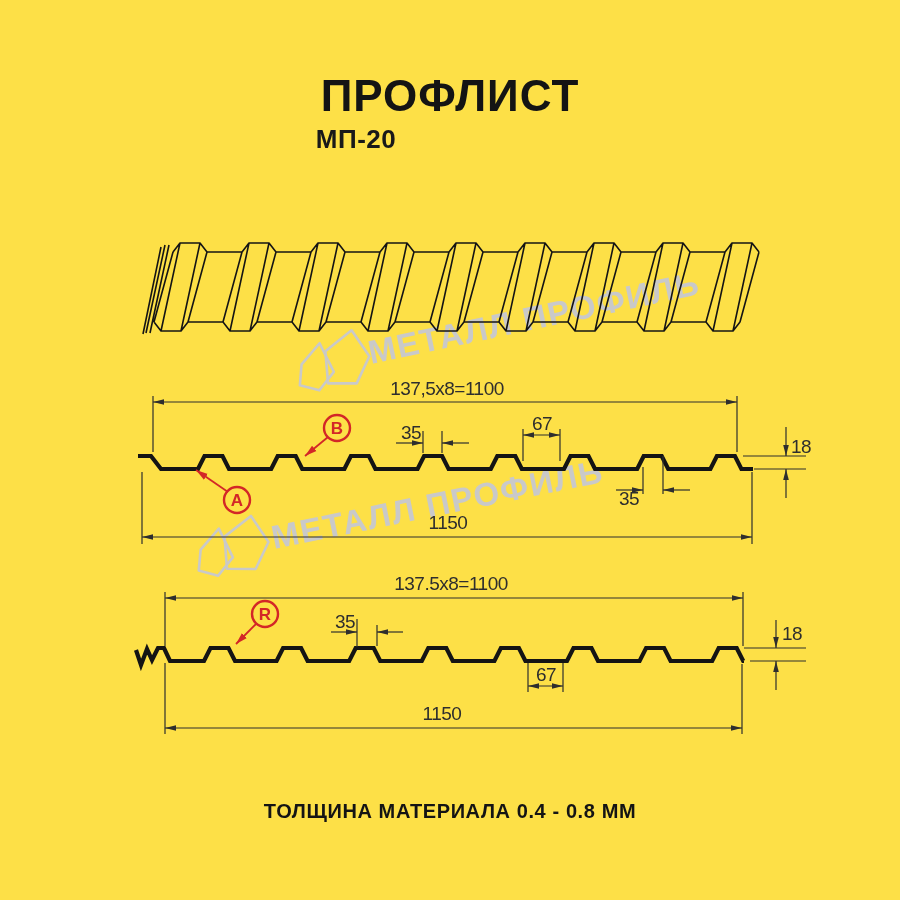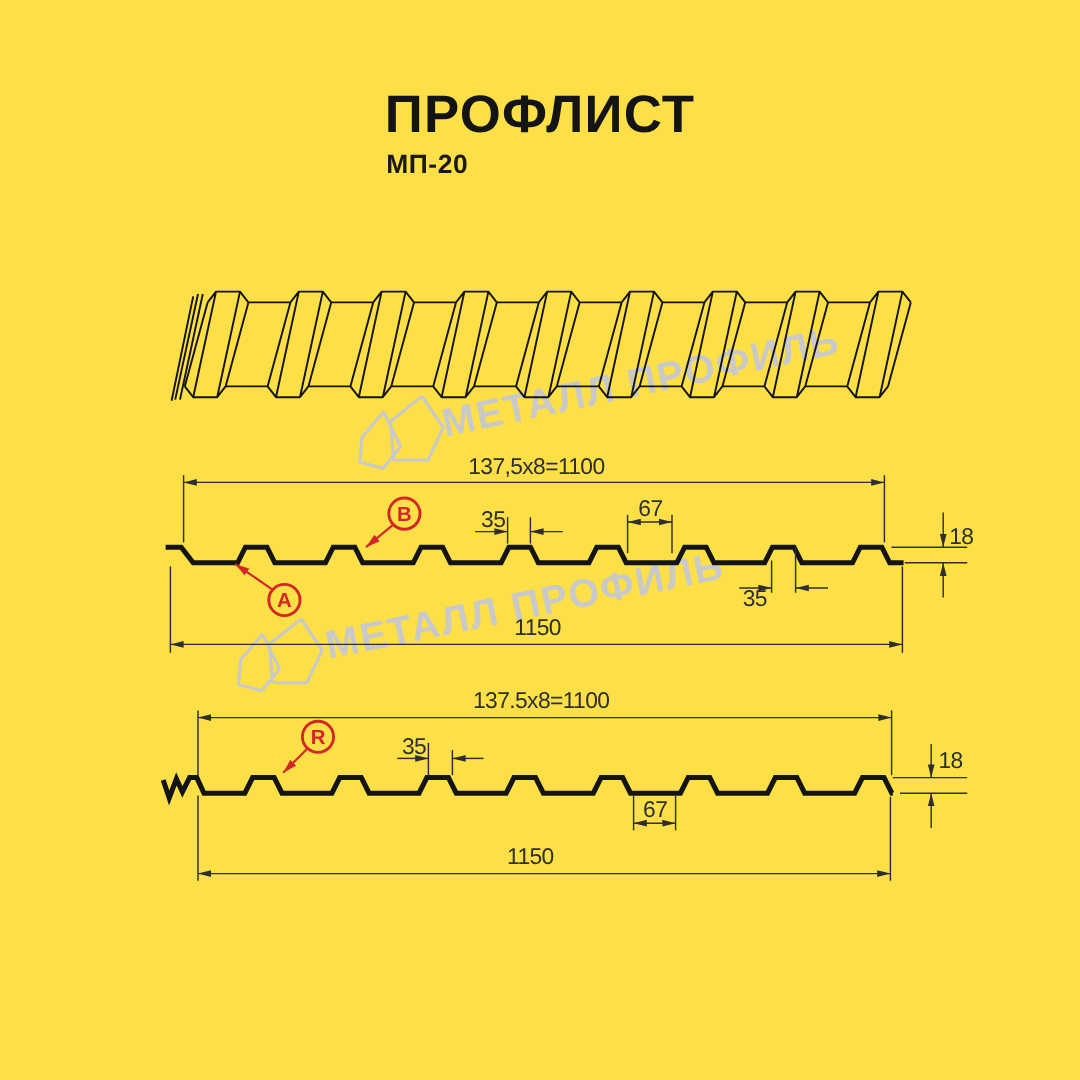--- a/index.html
+++ b/index.html
@@ -1,21 +1,21 @@
 <!DOCTYPE html>
 <html style="--ink: #141414; --dim: #2e2e2e; --red: #d32727; --wm: #c9c9c9;"><head>
 <meta charset="utf-8">
 <style>
   html,body{margin:0;padding:0;background:#ffffff;}
   .page{position:relative;width:900px;height:900px;background:#fde047;overflow:hidden;
         font-family:"Liberation Sans","DejaVu Sans",sans-serif;}
   .title{position:absolute;top:74px;left:0;width:900px;text-align:center;
          font-size:44px;font-weight:700;letter-spacing:1px;color:#141414;line-height:1;}
   .subtitle{position:absolute;top:126px;left:0;width:712px;text-align:center;
-         font-size:22px;font-weight:600;letter-spacing:0.5px;color:#191919;line-height:1;}
+         font-size:26px;font-weight:600;letter-spacing:0.5px;color:#191919;line-height:1;}
   .footer{position:absolute;top:799px;left:0;width:900px;text-align:center;
          font-size:20px;font-weight:600;letter-spacing:0.6px;color:#141414;line-height:1.2;}
   svg{position:absolute;top:0;left:0;}
   .prof{fill:none;stroke:var(--ink);stroke-width:4.2;stroke-linejoin:miter;}
   .sketch{fill:none;stroke:var(--ink);stroke-width:1.6;stroke-linejoin:round;}
   .dim{stroke:var(--dim);stroke-width:1.2;fill:none;}
   .dimtxt{fill:var(--dim);font-size:19px;letter-spacing:-0.5px;}
   .mid{text-anchor:middle;}
   .redln{stroke:var(--red);stroke-width:1.8;fill:none;}
   .redcirc{stroke:var(--red);stroke-width:2.4;fill:none;}
@@ -136,13 +136,14 @@
       <line class="dim" x1="742" y1="664" x2="742" y2="734"></line>
       <line class="dim" x1="165" y1="728" x2="742" y2="728" marker-start="url(#arr)" marker-end="url(#arr)"></line>
       <text class="dimtxt mid" x="442" y="720">1150</text>
 
       <line class="redln" x1="256" y1="624" x2="236" y2="644" marker-end="url(#arrR)"></line>
       <circle class="redcirc" cx="265" cy="614" r="13"></circle>
       <text class="redtxt" x="265" y="620">R</text>
     </g>
   </svg>
 
+  <div class="footer">ТОЛЩИНА МАТЕРИАЛА 0.4 - 0.8 ММ</div>
 </div>
 
 </body></html>

